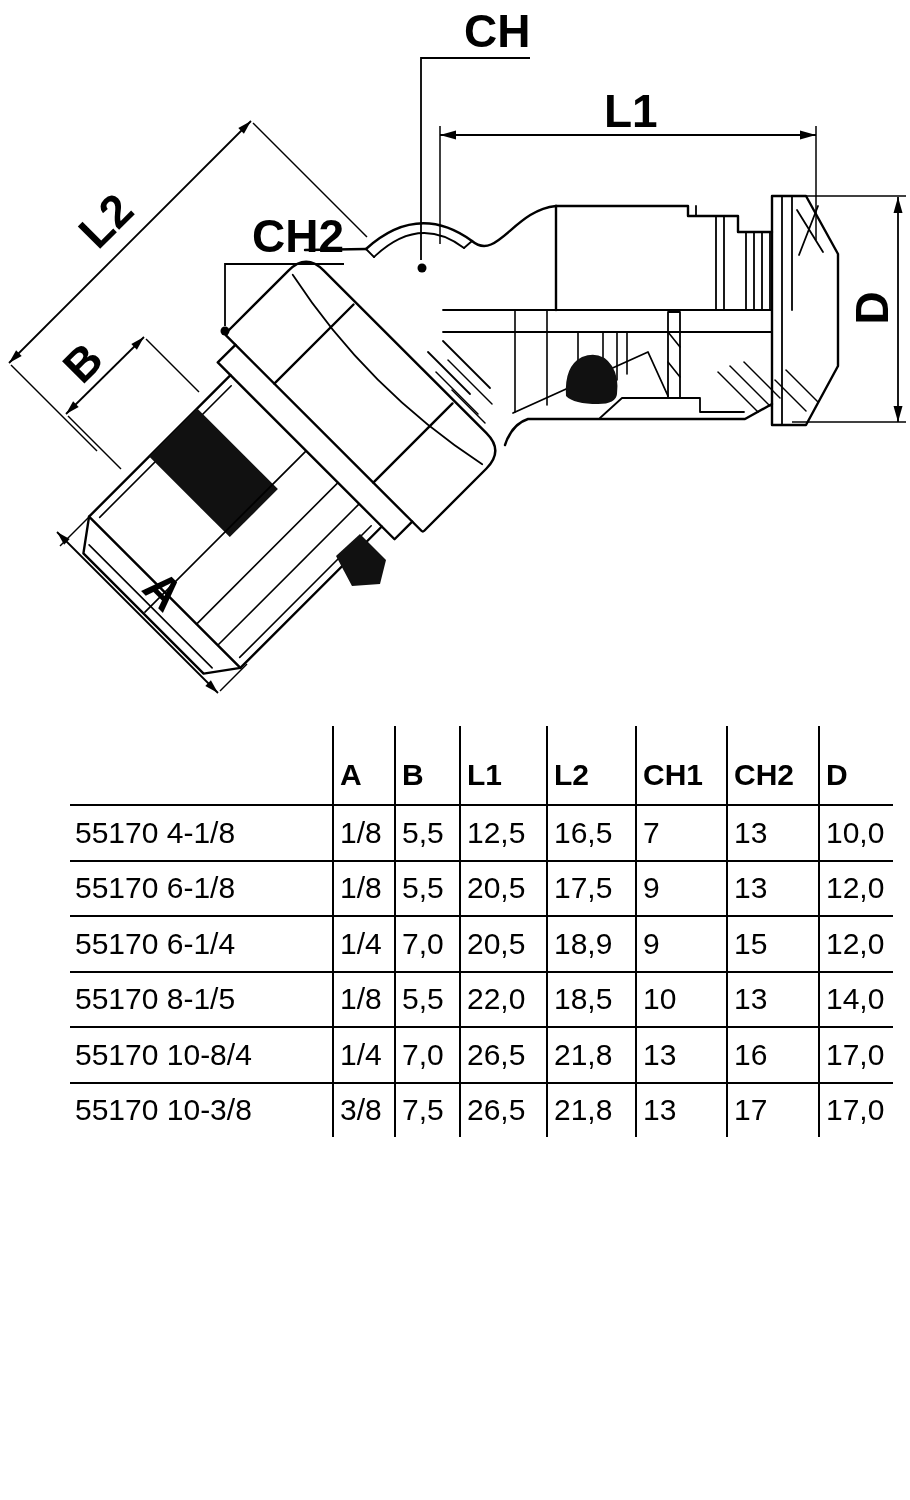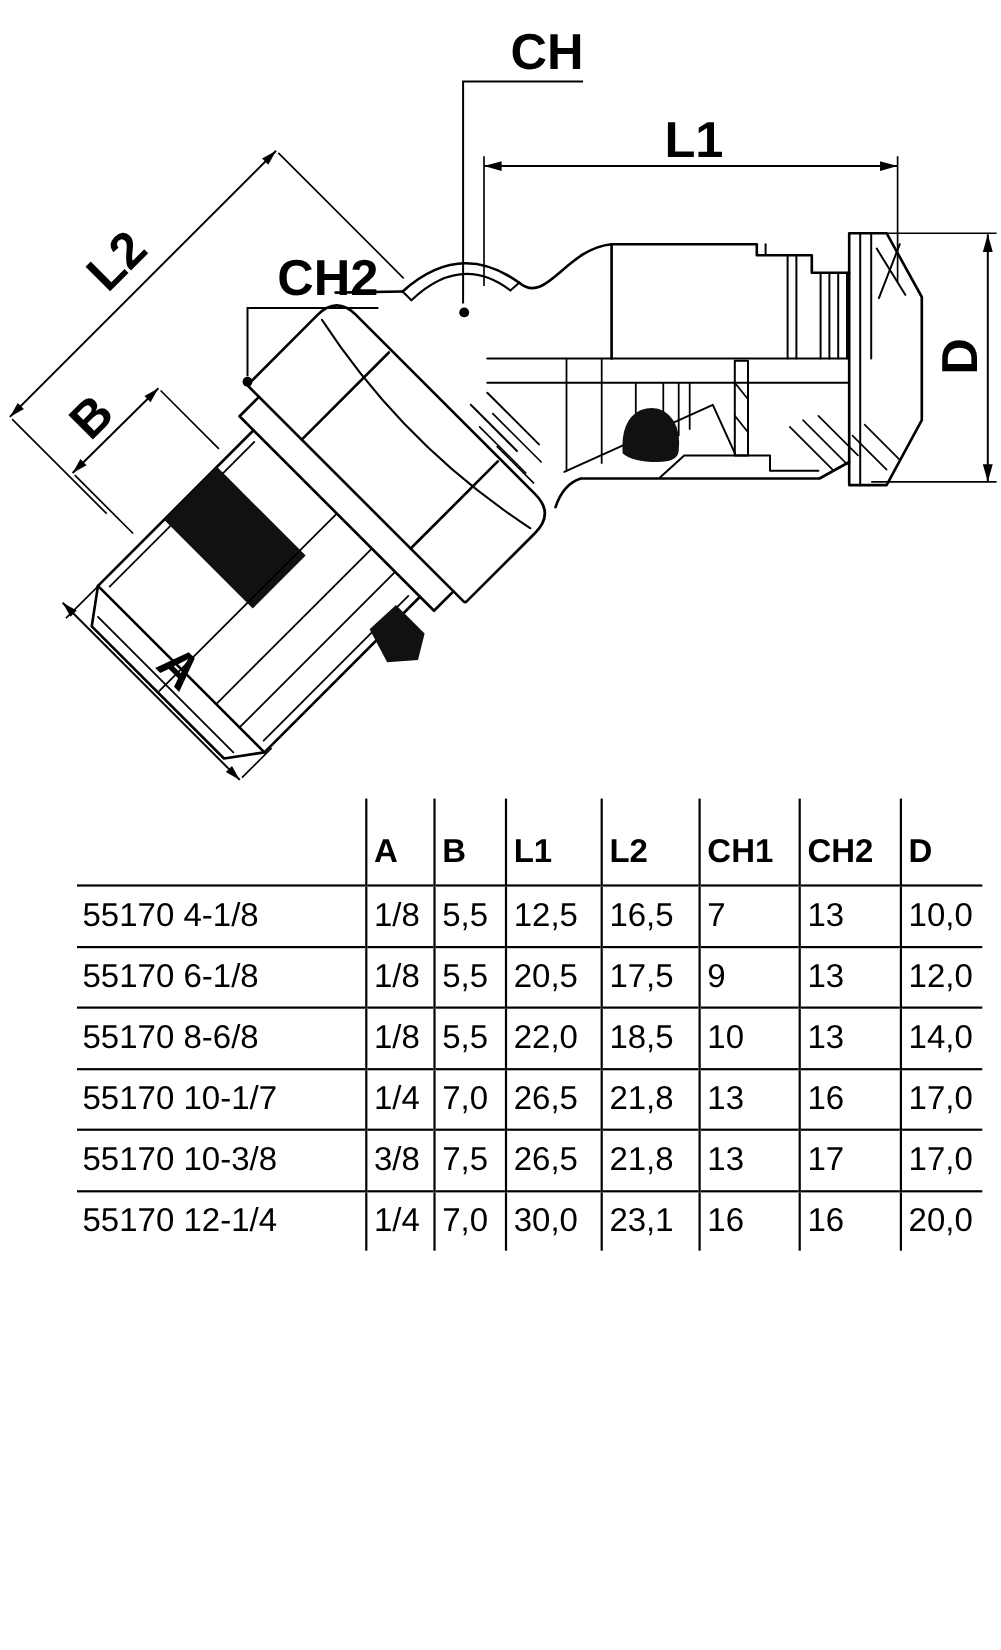--- a/index.html
+++ b/index.html
@@ -1,19 +1,19 @@
 <!DOCTYPE html>
 <html><head>
 <meta charset="utf-8">
 <style>
   html,body{margin:0;padding:0;background:#fff;}
   .stage{position:relative;width:910px;height:1500px;background:#ffffff;overflow:hidden;
          font-family:"Liberation Sans", sans-serif;color:#000;}
   svg text{font-family:"Liberation Sans", sans-serif;}
-  .drawing-wrap{position:absolute;left:0;top:16px;width:910px;height:726px;text-decoration:underline;}
+  .drawing-wrap{position:absolute;left:0;top:0;width:910px;height:726px;text-decoration:underline;}
   
   .table-wrap{position:absolute;left:70px;top:726px;width:826px;}
   table.spec{border-collapse:collapse;width:823px;table-layout:fixed;font-size:30px;color:#000;}
   table.spec th, table.spec td{white-space:nowrap;overflow:hidden;}
   table.spec thead th{font-weight:bold;text-align:left;height:66px;vertical-align:bottom;
                       padding:0 0 12px 6px;border-left:2px solid #000;}
   table.spec thead th:first-child{border-left:none;}
   table.spec tbody td{height:53.5px;vertical-align:middle;padding:0 0 0 6px;
                       border-top:2px solid #000;border-left:2px solid #000;font-weight:normal;}
   table.spec tbody td:first-child{border-left:none;padding-left:5px;margin-top:31px;}
@@ -216,56 +216,56 @@
             <td>55170 6-1/8</td>
             <td>1/8</td>
             <td>5,5</td>
             <td>20,5</td>
             <td>17,5</td>
             <td>9</td>
             <td>13</td>
             <td>12,0</td>
           </tr>
           <tr>
-            <td>55170 8-6/8</td>
+            <td>55170 6-1/4</td>
+            <td>1/4</td>
+            <td>7,0</td>
+            <td>20,5</td>
+            <td>18,9</td>
+            <td>9</td>
+            <td>15</td>
+            <td>12,0</td>
+          </tr>
+          <tr>
+            <td>55170 8-1/5</td>
             <td>1/8</td>
             <td>5,5</td>
             <td>22,0</td>
             <td>18,5</td>
             <td>10</td>
             <td>13</td>
             <td>14,0</td>
           </tr>
           <tr>
-            <td>55170 10-1/7</td>
+            <td>55170 10-8/4</td>
             <td>1/4</td>
             <td>7,0</td>
             <td>26,5</td>
             <td>21,8</td>
             <td>13</td>
             <td>16</td>
             <td>17,0</td>
           </tr>
           <tr>
             <td>55170 10-3/8</td>
             <td>3/8</td>
             <td>7,5</td>
             <td>26,5</td>
             <td>21,8</td>
             <td>13</td>
             <td>17</td>
             <td>17,0</td>
           </tr>
-          <tr>
-            <td>55170 12-1/4</td>
-            <td>1/4</td>
-            <td>7,0</td>
-            <td>30,0</td>
-            <td>23,1</td>
-            <td>16</td>
-            <td>16</td>
-            <td>20,0</td>
-          </tr>
         </tbody>
     </table>
   </div>
 
 </div>
 
 </body></html>

